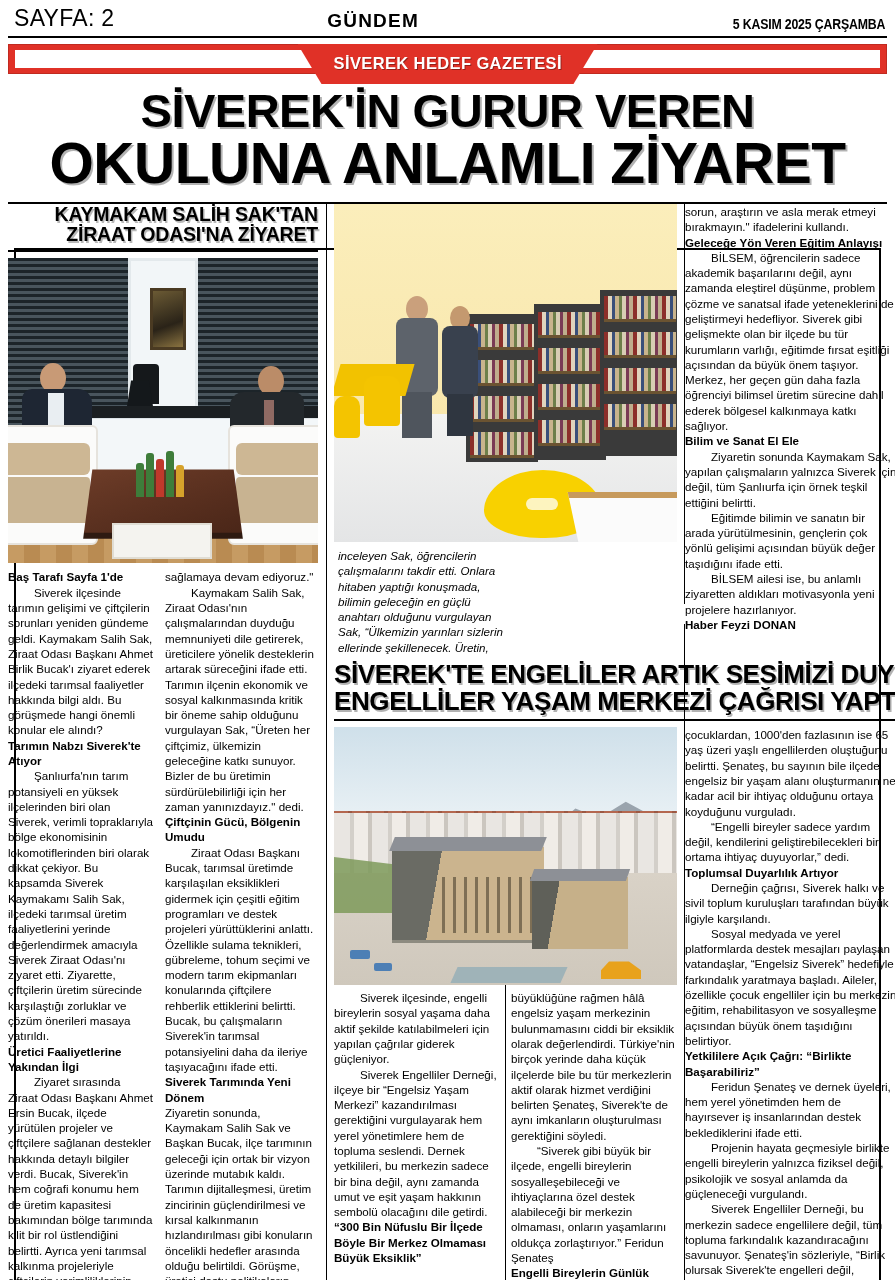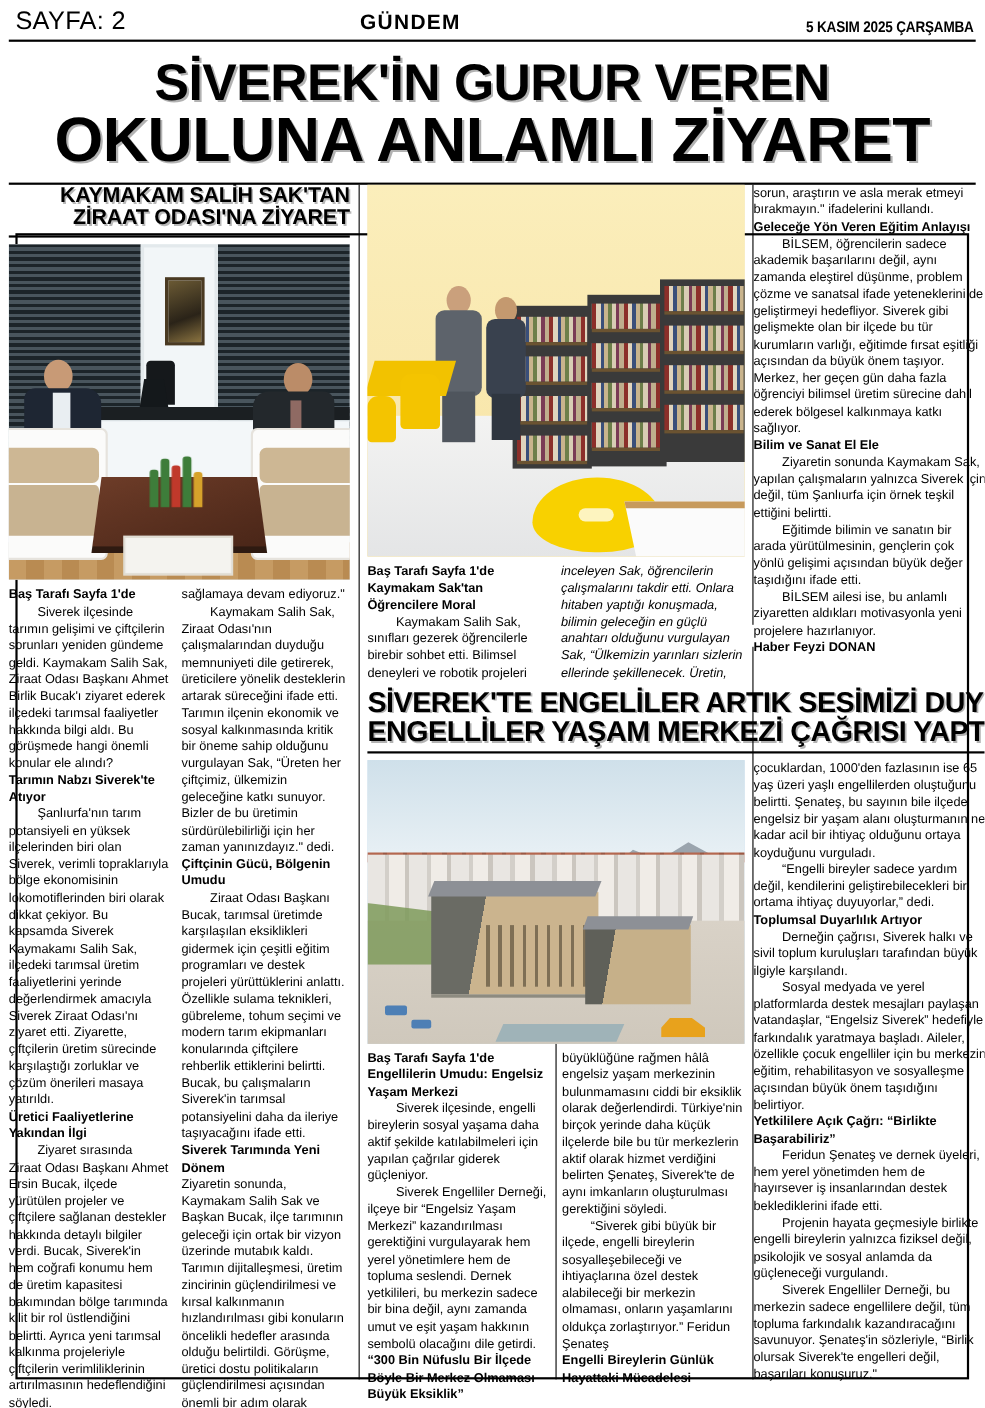--- a/index.html
+++ b/index.html
@@ -318,20 +318,26 @@
 
 <div class="page">
 
   <div class="topbar">
     <div class="sayfa">SAYFA: 2</div>
     <div class="gundem">GÜNDEM</div>
     <div class="tarih">5 KASIM 2025 ÇARŞAMBA</div>
   </div>
   <div class="rule-top"></div>
 
+  <div class="banner-wrap">
+    <div class="banner-bar"></div>
+    <div class="banner-tab">
+      <span>SİVEREK HEDEF GAZETESİ</span>
+    </div>
+  </div>
 
   <div class="mainhead">
     <div class="l1">SİVEREK'İN GURUR VEREN</div>
     <div class="l2">OKULUNA ANLAMLI ZİYARET</div>
   </div>
   <div class="rule-head"></div>
 
   <div class="content">
     <div class="outer-frame"></div>
 
@@ -445,24 +451,20 @@
                 <div class="legs"></div>
               </div>
             <div class="deskY"></div>
             <div class="chY1"></div>
               <div class="chY2"></div>
             <div class="blob"></div>
             <div class="deskR"></div>
           </div>
 
           <div class="cols" style="margin-top:6px;">
-            <div class="col bodytext" style="width:172px; padding-right:8px;">
-              <p class="b">Baş Tarafı Sayfa 1'de Kaymakam Sak'tan Öğrencilere Moral</p>
-              <p class="ind">Kaymakam Salih Sak, sınıfları gezerek öğrencilerle birebir sohbet etti. Bilimsel deneyleri ve robotik projeleri</p>
-            </div>
             <div class="col bodytext" style="width:171px; padding-left:4px;font-style:italic;">
               <p>inceleyen Sak, öğrencilerin çalışmalarını takdir etti. Onlara hitaben yaptığı konuşmada, bilimin geleceğin en güçlü anahtarı olduğunu vurgulayan Sak, “Ülkemizin yarınları sizlerin ellerinde şekillenecek. Üretin,</p>
             </div>
           </div>
         </div>
 
         <div class="col bodytext" style="width:220px; padding-left:8px;">
           <p>sorun, araştırın ve asla merak etmeyi bırakmayın." ifadelerini kullandı.</p>
           <p class="b">Geleceğe Yön Veren Eğitim Anlayışı</p>
           <p class="ind">BİLSEM, öğrencilerin sadece akademik başarılarını değil, aynı zamanda eleştirel düşünme, problem çözme ve sanatsal ifade yeteneklerini de geliştirmeyi hedefliyor. Siverek gibi gelişmekte olan bir ilçede bu tür kurumların varlığı, eğitimde fırsat eşitliği açısından da büyük önem taşıyor. Merkez, her geçen gün daha fazla öğrenciyi bilimsel üretim sürecine dahil ederek bölgesel kalkınmaya katkı sağlıyor.</p>
@@ -491,21 +493,20 @@
             <div class="green"></div>
             <div class="bldMain"></div>
             <div class="bldSide"></div>
             <div class="trench"></div>
             <div class="vehA"></div>
               <div class="vehB"></div>
             <div class="digger"></div>
           </div>
           <div class="cols" style="margin-top:5px;">
             <div class="col bodytext" style="width:172px; padding-right:8px;">
-              <p class="b">Baş Tarafı Sayfa 1'de Engellilerin Umudu: Engelsiz Yaşam Merkezi</p>
               <p class="ind">Siverek ilçesinde, engelli bireylerin sosyal yaşama daha aktif şekilde katılabilmeleri için yapılan çağrılar giderek güçleniyor.</p>
               <p class="ind">Siverek Engelliler Derneği, ilçeye bir “Engelsiz Yaşam Merkezi” kazandırılması gerektiğini vurgulayarak hem yerel yönetimlere hem de topluma seslendi. Dernek yetkilileri, bu merkezin sadece bir bina değil, aynı zamanda umut ve eşit yaşam hakkının sembolü olacağını dile getirdi.</p>
               <p class="b">“300 Bin Nüfuslu Bir İlçede Böyle Bir Merkez Olmaması Büyük Eksiklik”</p>
 
             </div>
             <div class="col bodytext" style="width:171px; padding-left:5px;">
               <p>büyüklüğüne rağmen hâlâ engelsiz yaşam merkezinin bulunmamasını ciddi bir eksiklik olarak değerlendirdi. Türkiye'nin birçok yerinde daha küçük ilçelerde bile bu tür merkezlerin aktif olarak hizmet verdiğini belirten Şenateş, Siverek'te de aynı imkanların oluşturulması gerektiğini söyledi.</p>
               <p class="ind">“Siverek gibi büyük bir ilçede, engelli bireylerin sosyalleşebileceği ve ihtiyaçlarına özel destek alabileceği bir merkezin olmaması, onların yaşamlarını oldukça zorlaştırıyor.” Feridun Şenateş</p>
               <p class="b">Engelli Bireylerin Günlük Hayattaki Mücadelesi</p>
 

